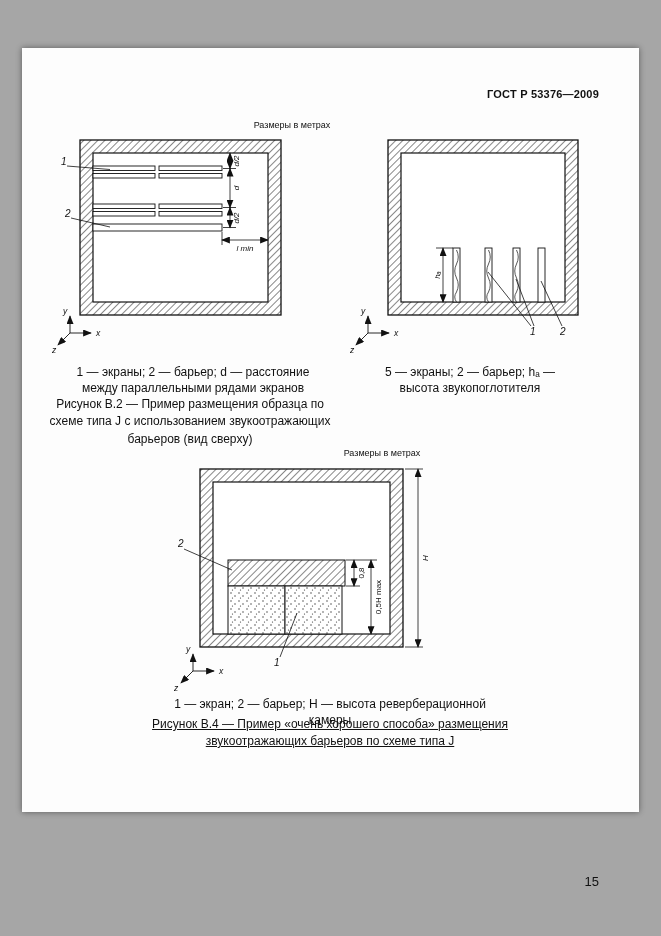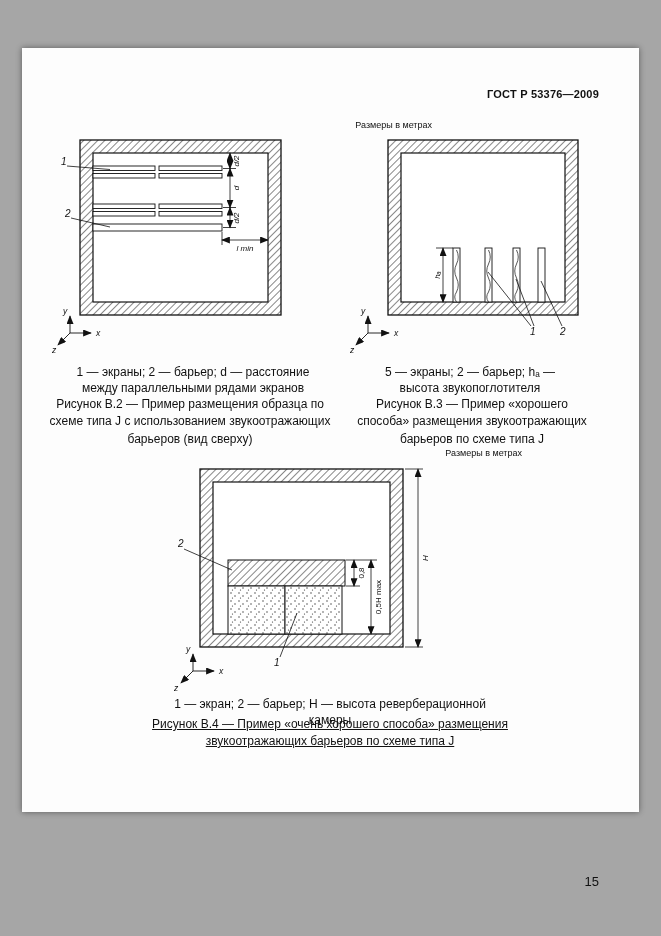--- a/index.html
+++ b/index.html
@@ -1,21 +1,21 @@
 <!DOCTYPE html>
 <html><head>
 <meta charset="utf-8">
 <style>
   * { margin:0; padding:0; box-sizing:border-box; }
   html,body { width:661px; height:936px; }
   body { background:#a6a6a6; font-family:"Liberation Sans","DejaVu Sans",sans-serif; color:#111; position:relative; }
   .page { position:absolute; left:22px; top:20px; width:617px; height:764px; background:#fdfdfd; box-shadow:0 0 6px rgba(0,0,0,.45);margin-top:28px; }
   .abs { position:absolute; }
   .doc-header { top:40px; right:40px; font-size:11px; font-weight:bold; letter-spacing:.2px; }
-  .size-note { font-size:9px; text-align:right; }
+  .size-note { font-size:9px; text-align:center; }
   .note1 { top:72px; left:130px; width:280px; }
   .note2 { top:400px; left:220px; width:280px; }
   .legend { font-size:12px; text-align:center; line-height:1.35; }
   .legend-b2 { top:316px; left:36px; width:270px; }
   .legend-b3 { top:316px; left:343px; width:210px; }
   .legend-b4 { top:648px; left:148px; width:320px; }
   .caption { font-size:12px; text-align:center; line-height:1.45; }
   .caption-b2 { top:348px; left:18px; width:300px; }
   .caption-b3 { top:348px; left:330px; width:240px; }
   .caption-b4 { top:668px; left:98px; width:420px;text-decoration:underline; }
@@ -145,21 +145,20 @@
       <line x1="18" y1="197" x2="6" y2="209" marker-end="url(#a2)"></line>
     </g>
     <text class="ax" x="11" y="178">y</text>
     <text class="ax" x="44" y="200">x</text>
     <text class="ax" x="0" y="217">z</text>
   </svg>
 
   <div class="abs legend legend-b2">1 — экраны; 2 — барьер; d — расстояние между параллельными рядами экранов</div>
   <div class="abs legend legend-b3">5 — экраны; 2 — барьер; hₐ — высота звукопоглотителя</div>
   <div class="abs caption caption-b2">Рисунок В.2 — Пример размещения образца по схеме типа J с использованием звукоотражающих барьеров (вид сверху)</div>
-  <div class="abs caption caption-b3">Рисунок В.3 — Пример «хорошего способа» размещения звукоотражающих барьеров по схеме типа J</div>
 
   <div class="abs size-note note2">Размеры в метрах</div>
 
   <svg class="fig-b4" width="270" height="232" viewBox="0 0 270 232">
     <defs>
       <pattern id="h3" patternUnits="userSpaceOnUse" width="5" height="5" patternTransform="rotate(45)">
         <rect width="5" height="5" fill="#fff"></rect>
         <line x1="0" y1="0" x2="0" y2="5" stroke="#111" stroke-width="1"></line>
       </pattern>
       <pattern id="st3" patternUnits="userSpaceOnUse" width="8" height="8">

